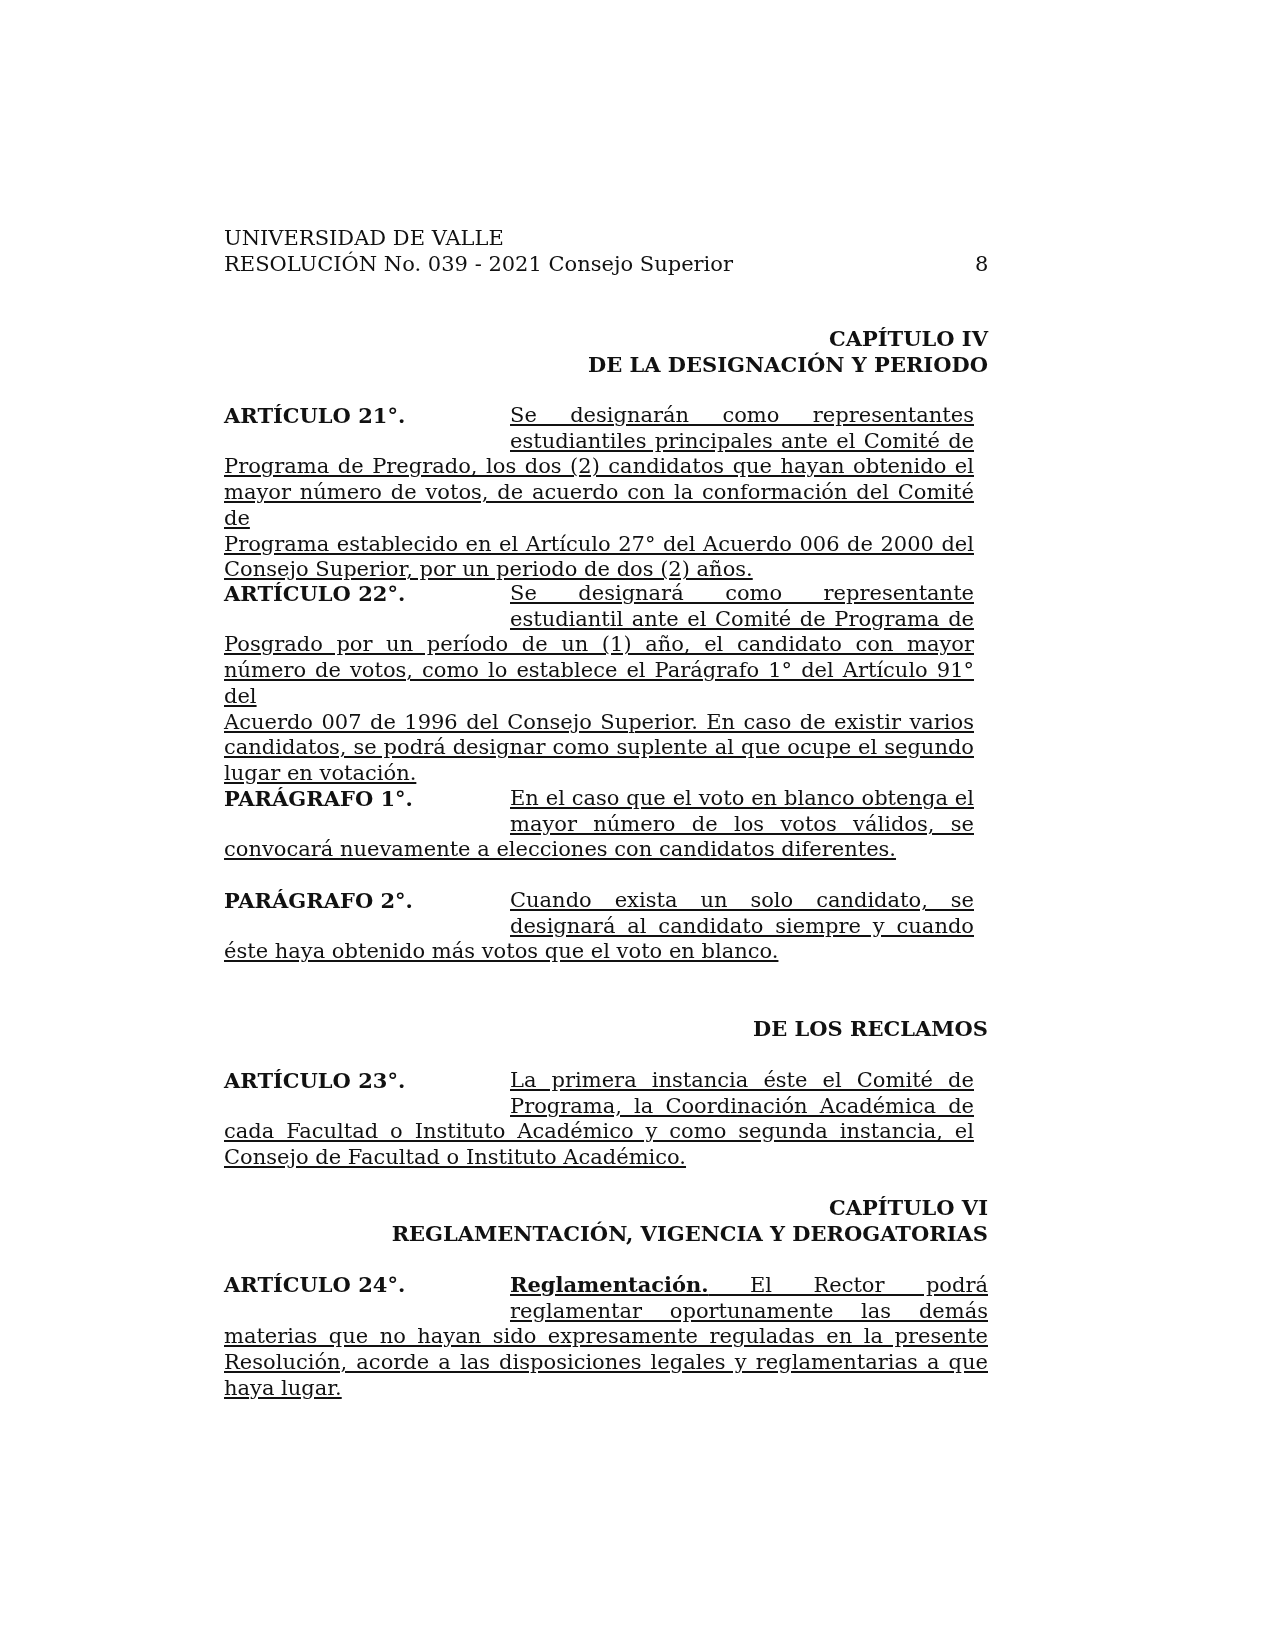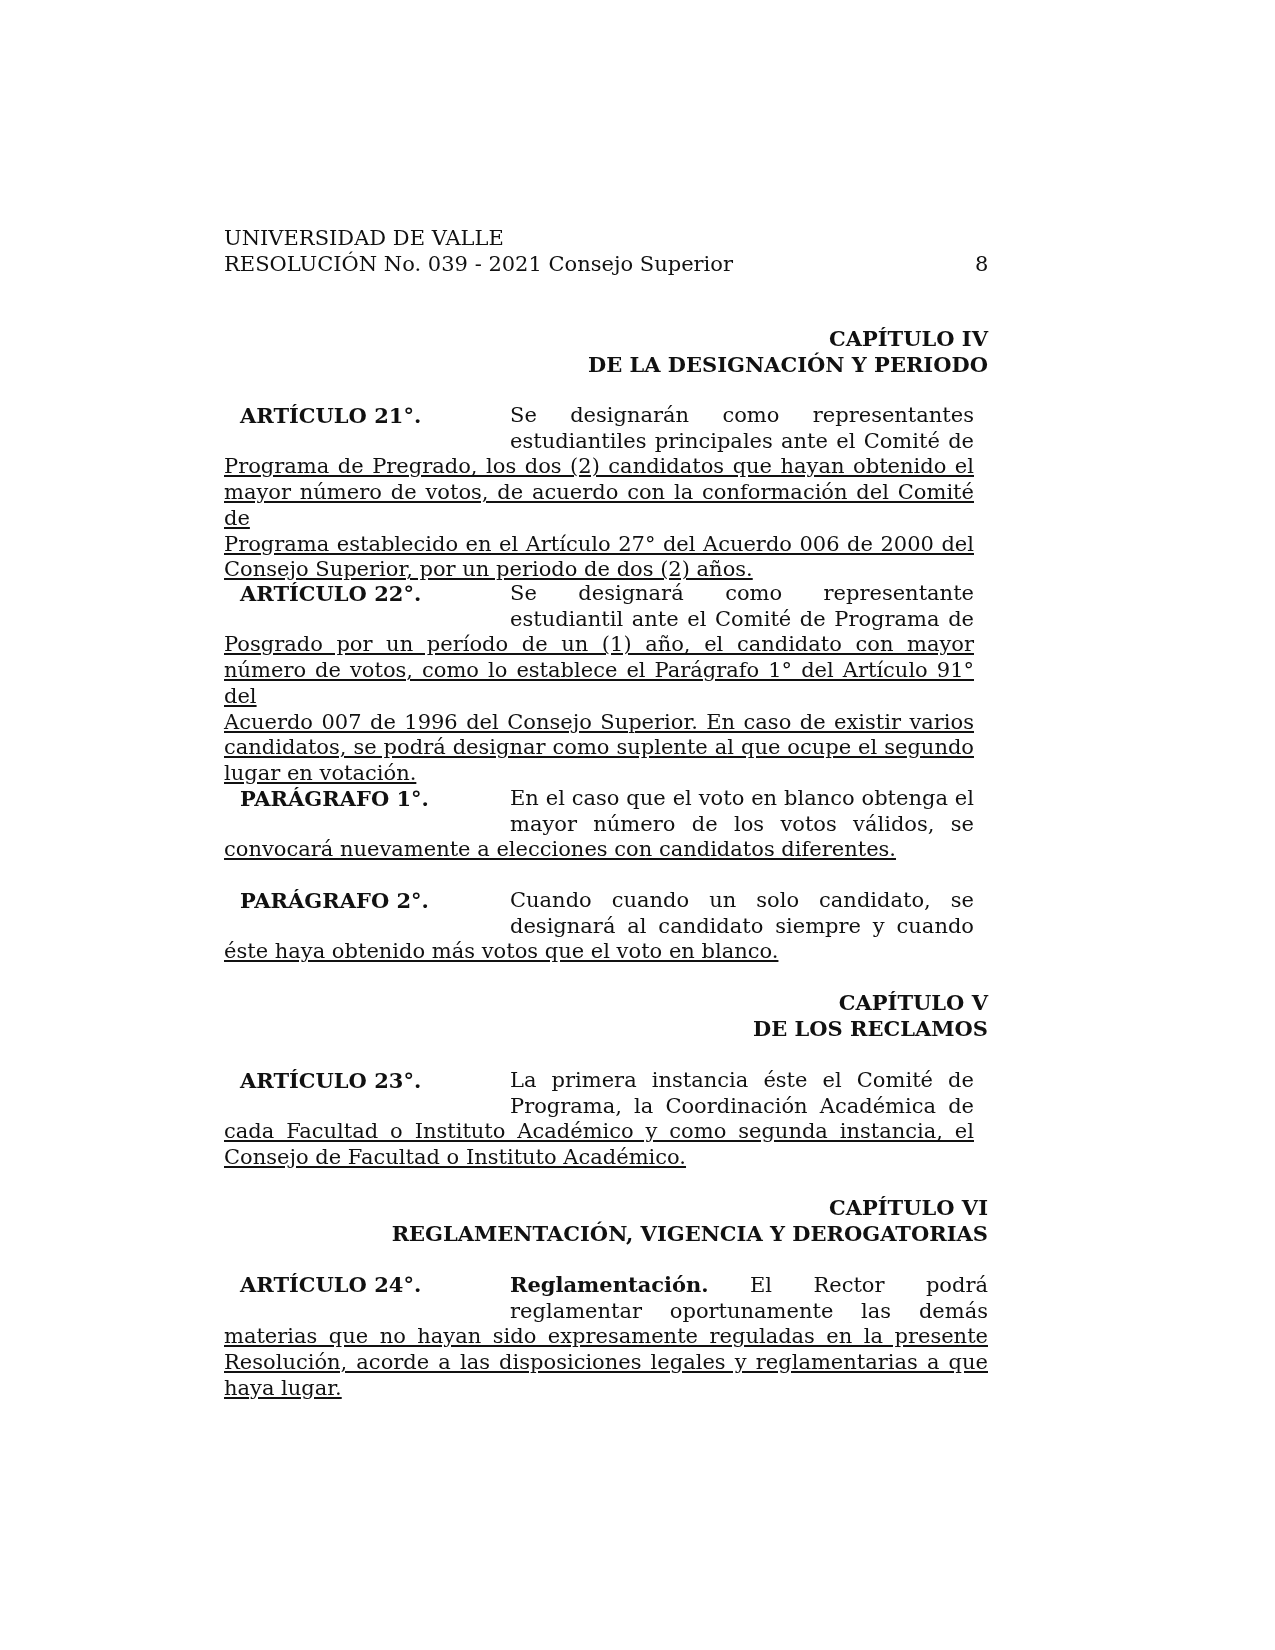--- a/index.html
+++ b/index.html
@@ -4,22 +4,22 @@
 <style>
   html, body { margin: 0; padding: 0; background: #ffffff; }
   body { width: 1275px; height: 1650px; position: relative; overflow: hidden;
          font-family: "DejaVu Serif", "Liberation Serif", serif; color: #111; }
   .page { position: absolute; left: 0; top: 0; width: 1275px; height: 1650px; }
   .hdr { position: absolute; left: 224px; font-size: 21px; line-height: 26px; white-space: nowrap; }
   .pnum { position: absolute; left: 975px; top: 251px; font-size: 21px; line-height: 26px; }
   .chap { position: absolute; left: 224px; width: 764px; text-align: right; font-weight: bold; font-size: 21px; line-height: 26px; }
   .art { position: absolute; left: 224px; width: 750px; font-size: 21px; line-height: 25.7px; }
   .art.wide { width: 764px; }
-  .lab { position: absolute; left: 16px; top: 0; font-weight: bold; white-space: nowrap; text-align: center; }
-  .first { margin-left: 286px; text-align: justify; text-align-last: justify; }
+  .lab { position: absolute; left: 0; top: 0; font-weight: bold; white-space: nowrap; text-align: center; }
+  .first { margin-left: 286px; text-align: justify; text-align-last: justify; text-decoration: underline; }
   .rest { text-align: justify; text-decoration: underline; }
   .rest .ln { display: block; text-align: justify; text-align-last: justify; }
   .rest .ln.last { text-align-last: left; }
   .first .ln { display: block; text-align: justify; text-align-last: justify; }
   b.inl { font-weight: bold; }
 </style>
 </head>
 <body>
 
 <div class="page">
@@ -67,29 +67,28 @@
       <span class="ln">mayor número de los votos válidos, se</span>
     </div>
     <div class="rest">
       <span class="ln last">convocará nuevamente a elecciones con candidatos diferentes.</span>
     </div>
   </div>
 
   <div class="art" style="top:888px">
     <span class="lab">PARÁGRAFO 2°.</span>
     <div class="first">
-      <span class="ln">Cuando cuando un solo candidato, se</span>
+      <span class="ln">Cuando exista un solo candidato, se</span>
       <span class="ln">designará al candidato siempre y cuando</span>
     </div>
     <div class="rest">
       <span class="ln last">éste haya obtenido más votos que el voto en blanco.</span>
     </div>
   </div>
 
-  <div class="chap" style="top:990px">CAPÍTULO V</div>
   <div class="chap" style="top:1016px">DE LOS RECLAMOS</div>
 
   <div class="art" style="top:1068px">
     <span class="lab">ARTÍCULO 23°.</span>
     <div class="first">
       <span class="ln">La primera instancia éste el Comité de</span>
       <span class="ln">Programa, la Coordinación Académica de</span>
     </div>
     <div class="rest">
       <span class="ln">cada Facultad o Instituto Académico y como segunda instancia, el</span>

